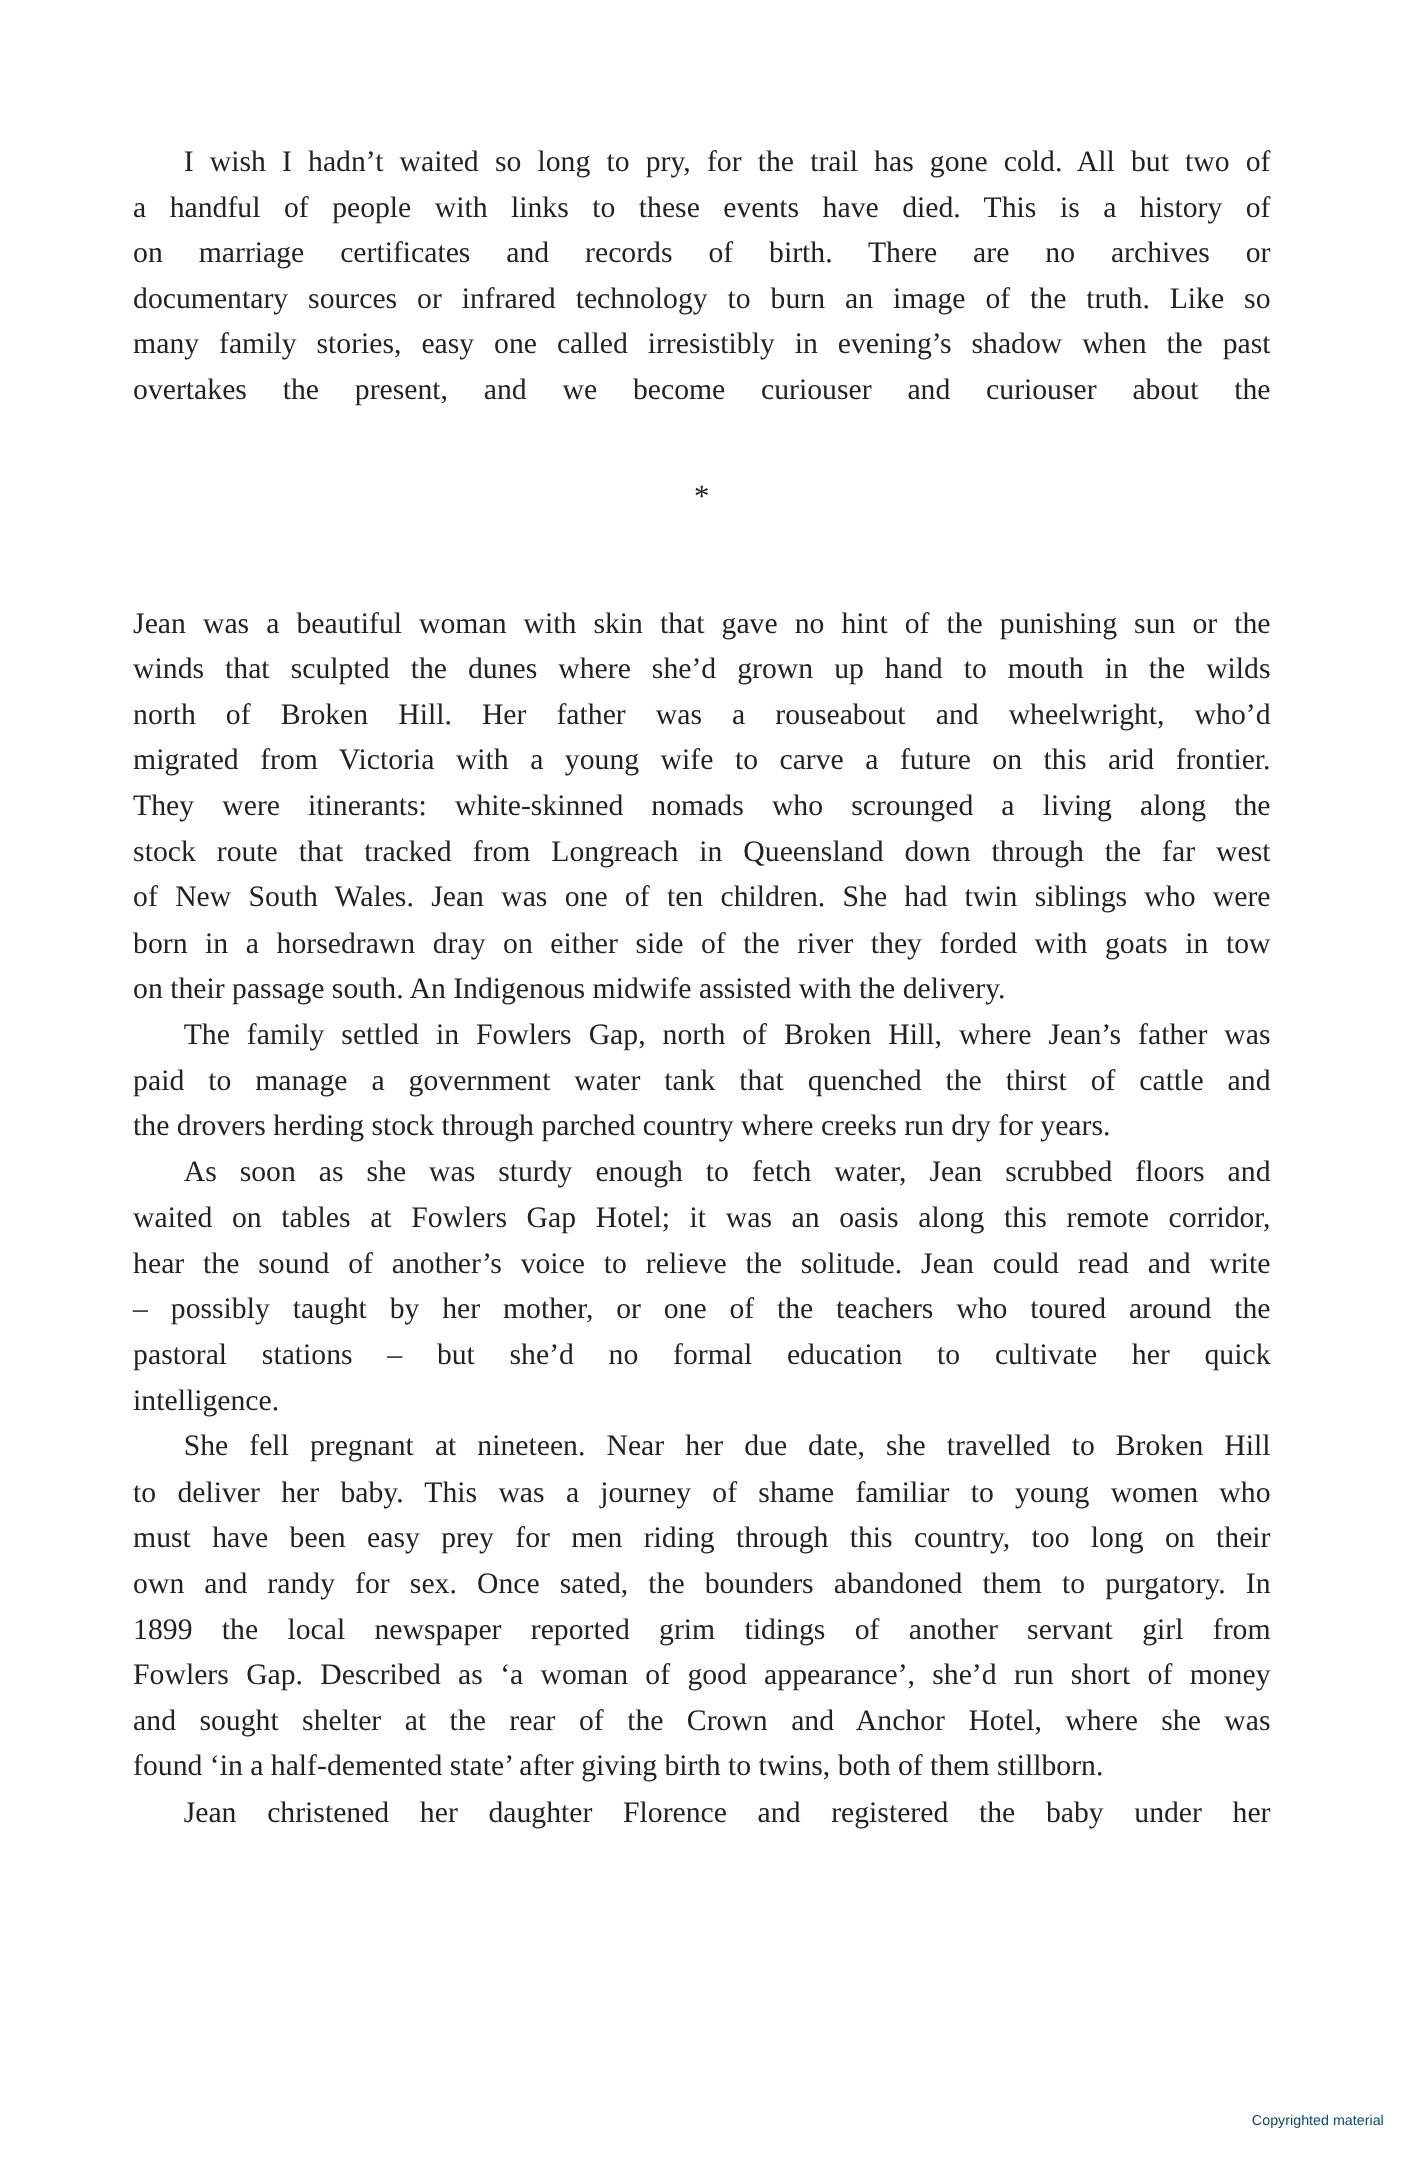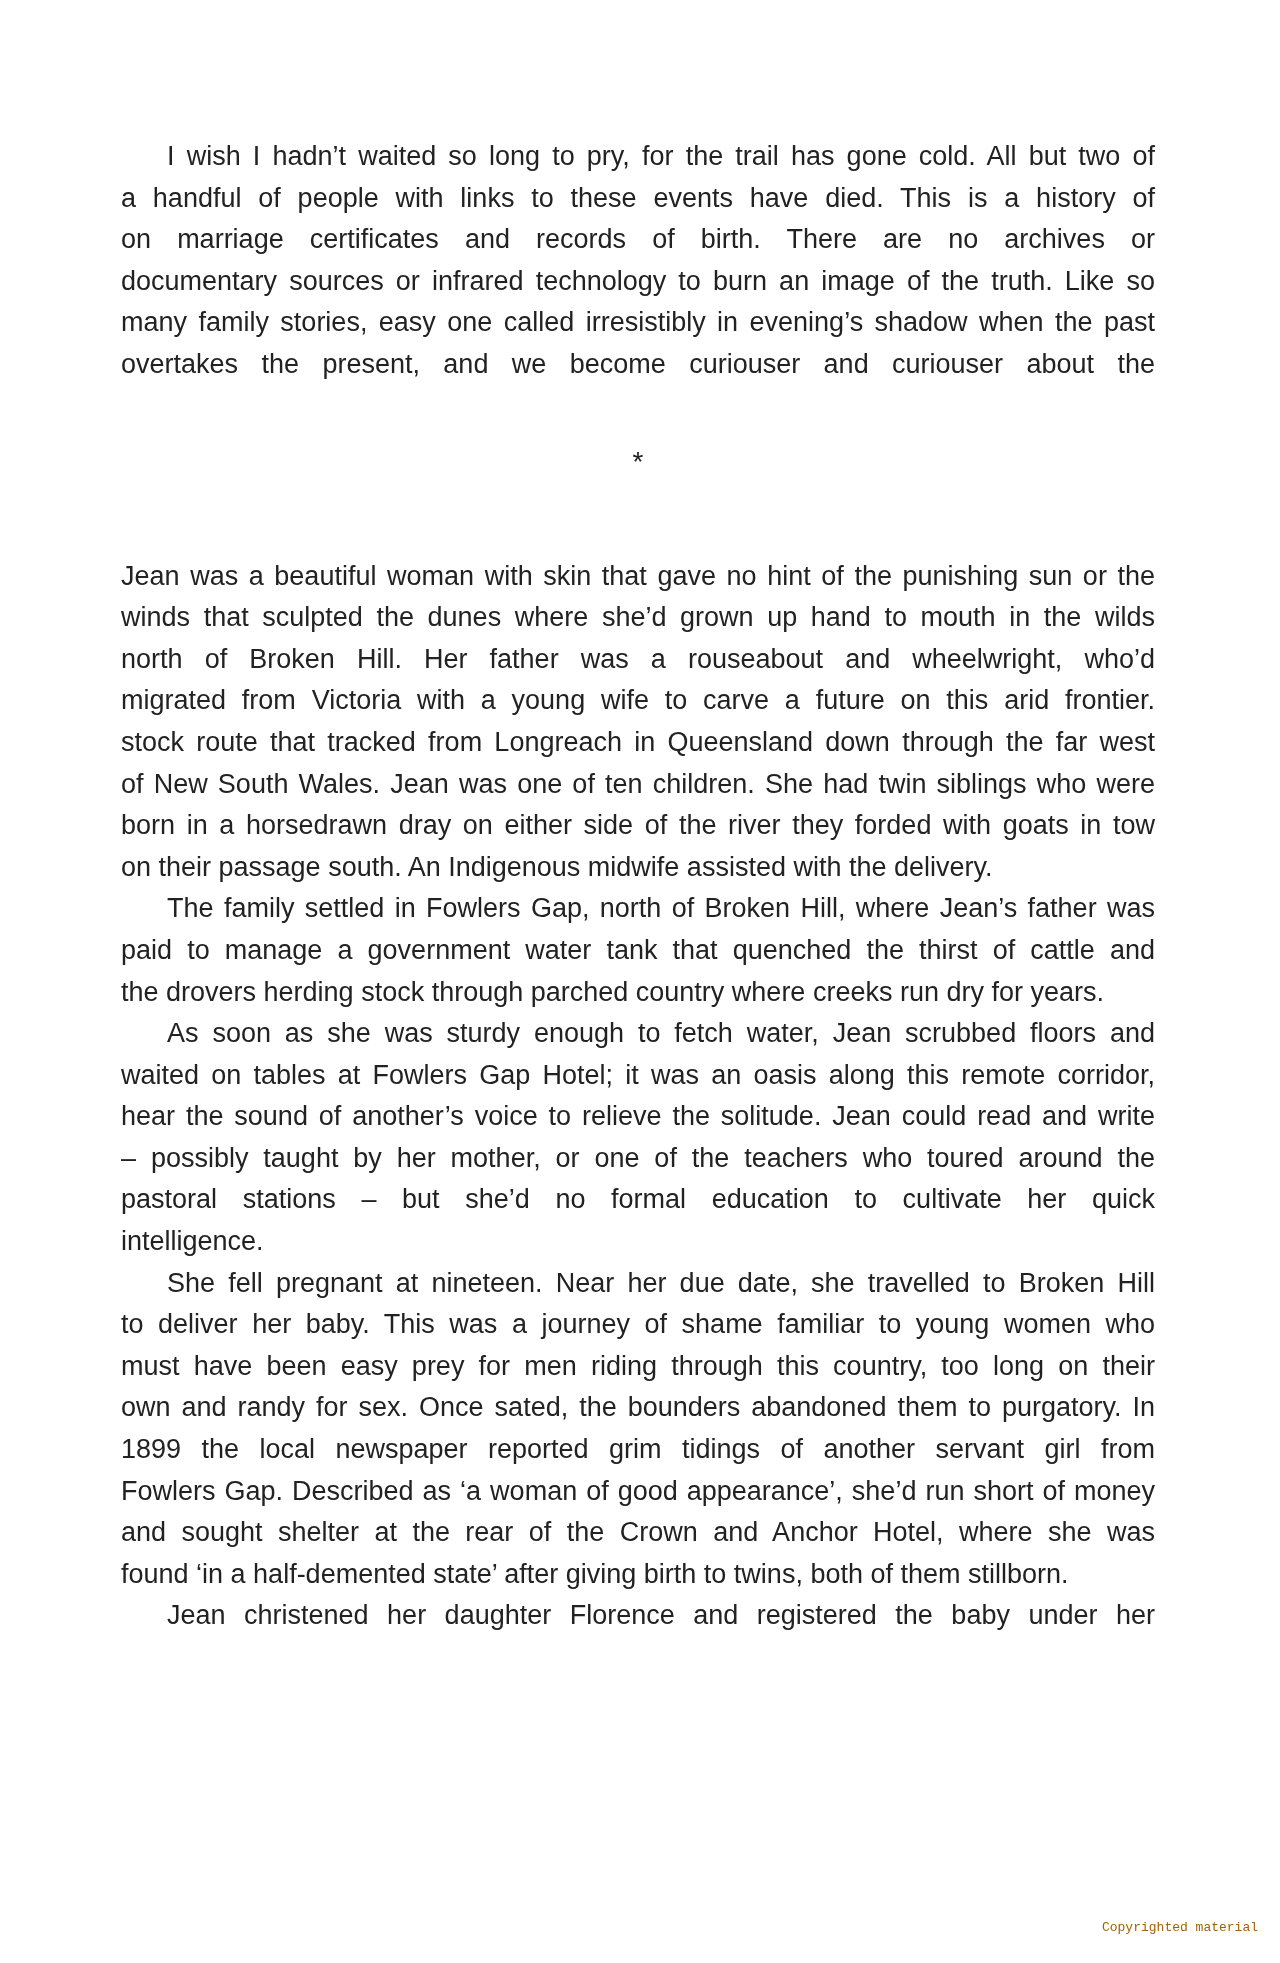--- a/index.html
+++ b/index.html
@@ -1,39 +1,39 @@
 <!DOCTYPE html>
 <html><head>
 <meta charset="utf-8">
 <style>
   html, body { margin: 0; padding: 0; background: #ffffff; }
   body { width: 1280px; height: 1963px; position: relative; overflow: hidden; }
   .page {
-    position: absolute; left: 121px; top: 136px; width: 1034px;
-    font-family: Liberation Sans, sans-serif;
+    position: absolute; left: 121px; top: 126px; width: 1034px;
+    font-family: Liberation Serif, serif;
     font-size: 27px; color: #222222;
   }
   .line {
     display: block; height: 41.6px; line-height: 41.6px;
     white-space: nowrap; text-align: justify; text-align-last: justify;
     overflow: visible;
   }
   .line.last { text-align-last: left; }
   .line.indent { padding-left: 46px; }
   .section-break {
     height: 170px; position: relative;
   }
   .asterisk {
     position: absolute; left: 0; right: 0; top: 56px; text-align: center;
     font-size: 28px; line-height: 40px; color: #222;
   }
   .watermark {
     position: absolute; right: 22px; top: 1920px;
-    font-family: Liberation Mono, monospace;
-    font-size: 13px; color: #a16207;
+    font-family: Liberation Sans, sans-serif;
+    font-size: 13px; color: #0c4a6e;
   }
 </style>
 </head>
 <body>
 
 <div class="page" id="page">
     <div>
       <div>
         <span class="line indent">I wish I hadn’t waited so long to pry, for the trail has gone cold. All but two of</span>
         <span class="line">a handful of people with links to these events have died. This is a history of</span>
@@ -45,20 +45,21 @@
     </div>
     <div class="section-break">
       <div class="asterisk">*</div>
     </div>
     <div>
       <div>
         <span class="line">Jean was a beautiful woman with skin that gave no hint of the punishing sun or the</span>
         <span class="line">winds that sculpted the dunes where she’d grown up hand to mouth in the wilds</span>
         <span class="line">north of Broken Hill. Her father was a rouseabout and wheelwright, who’d</span>
         <span class="line">migrated from Victoria with a young wife to carve a future on this arid frontier.</span>
+        <span class="line">They were itinerants: white-skinned nomads who scrounged a living along the</span>
         <span class="line">stock route that tracked from Longreach in Queensland down through the far west</span>
         <span class="line">of New South Wales. Jean was one of ten children. She had twin siblings who were</span>
         <span class="line">born in a horsedrawn dray on either side of the river they forded with goats in tow</span>
         <span class="line last">on their passage south. An Indigenous midwife assisted with the delivery.</span>
       </div>
       <div>
         <span class="line indent">The family settled in Fowlers Gap, north of Broken Hill, where Jean’s father was</span>
         <span class="line">paid to manage a government water tank that quenched the thirst of cattle and</span>
         <span class="line last">the drovers herding stock through parched country where creeks run dry for years.</span>
       </div>

